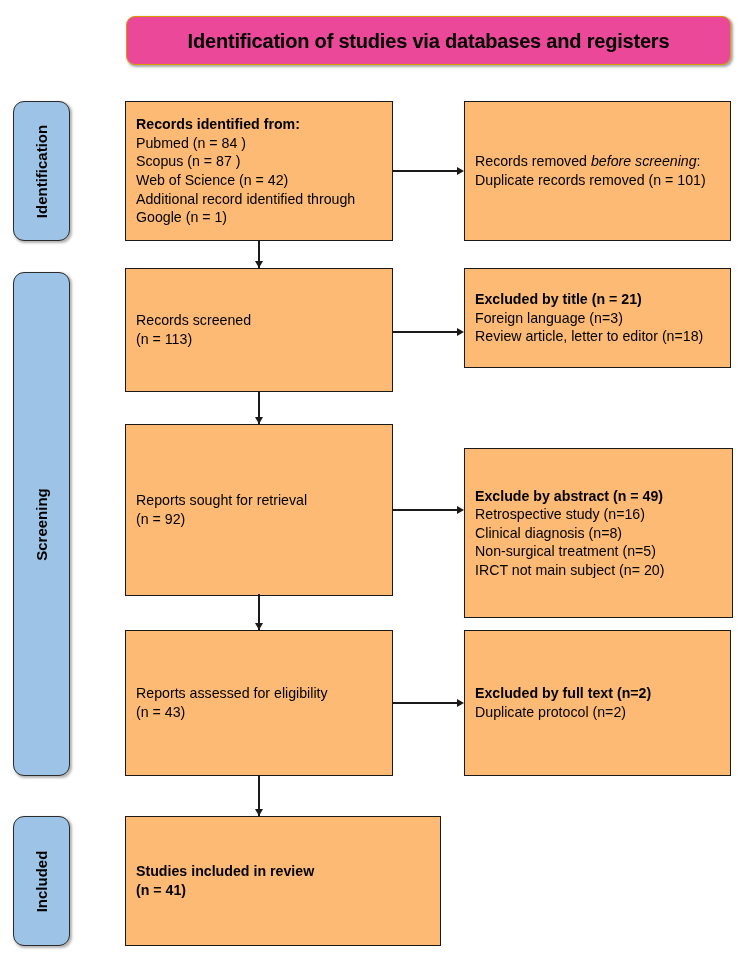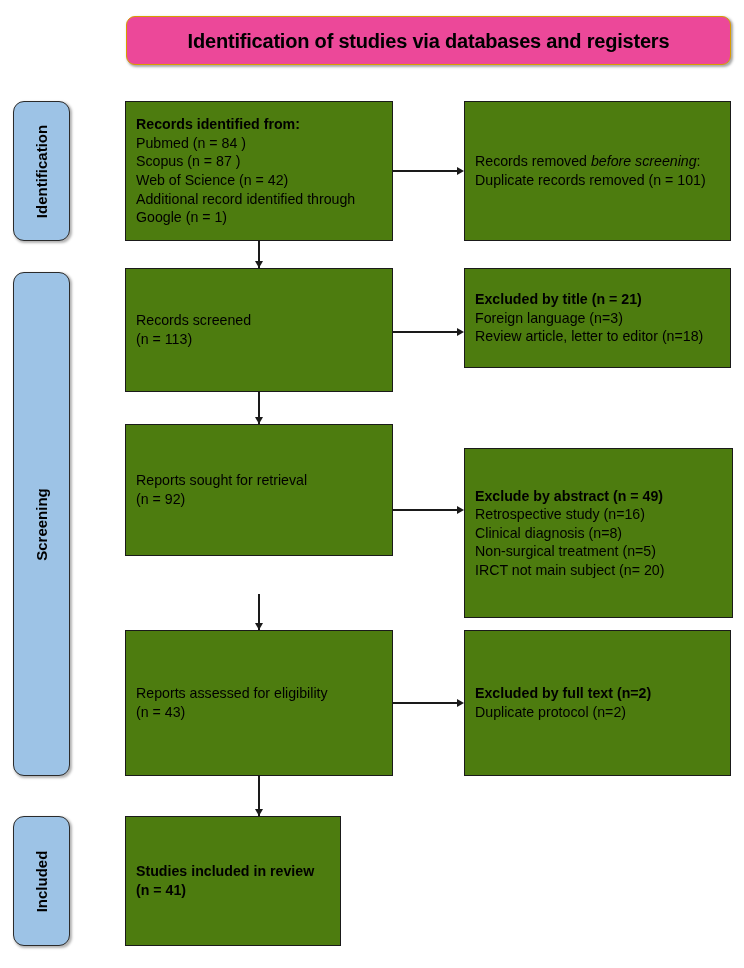--- a/index.html
+++ b/index.html
@@ -68,42 +68,42 @@
     color: #000;
     letter-spacing: 0px;
   }
   #stage-identification { left: 13px; top: 101px; width: 57px; height: 140px; }
   #stage-screening      { left: 13px; top: 272px; width: 57px; height: 504px; }
   #stage-included       { left: 13px; top: 816px; width: 57px; height: 130px; }
 
   
   .flow-box {
     position: absolute;
-    background: #4d7c0f;
+    background: #fdba74;
     border: 1.5px solid #1a1a1a;
     box-sizing: border-box;
     display: flex;
     flex-direction: column;
     justify-content: center;
     padding: 8px 10px;
   }
   .flow-box .line {
     font-size: 14.2px;
     line-height: 18.6px;
     color: #000;
     white-space: nowrap;
   }
   .flow-box .line.bold { font-weight: bold; }
 
   
   #box-identified   { left: 125px; top: 101px;  width: 268px; height: 140px; }
   #box-screened     { left: 125px; top: 268px;  width: 268px; height: 124px; align-items: flex-end; }
-  #box-sought       { left: 125px; top: 424px;  width: 268px; height: 132px; }
+  #box-sought       { left: 125px; top: 424px;  width: 268px; height: 172px; }
   #box-assessed     { left: 125px; top: 630px;  width: 268px; height: 146px; }
-  #box-included     { left: 125px; top: 816px;  width: 216px; height: 130px; }
+  #box-included     { left: 125px; top: 816px;  width: 316px; height: 130px; }
 
   
   #box-removed      { left: 464px; top: 101px;  width: 267px; height: 140px; }
   #box-excl-title   { left: 464px; top: 268px;  width: 267px; height: 100px; }
   #box-excl-abs     { left: 464px; top: 448px;  width: 269px; height: 170px; }
   #box-excl-full    { left: 464px; top: 630px;  width: 267px; height: 146px; }
 
   
   .flow-box .textblock { width: 100%; }
 

